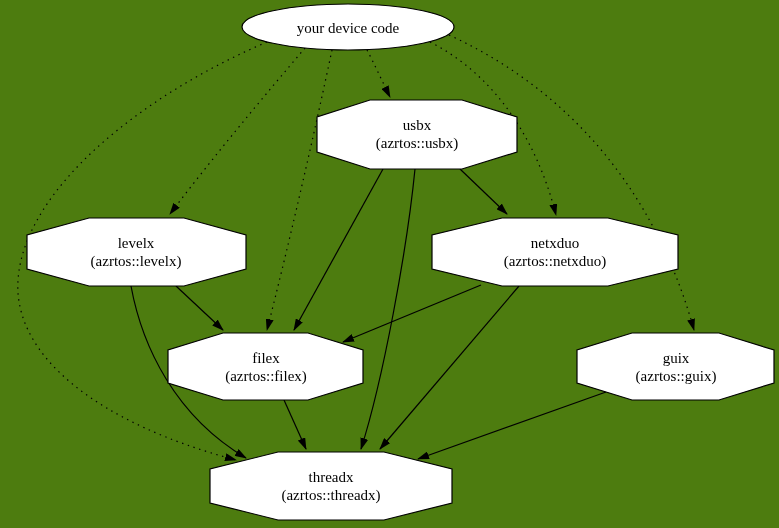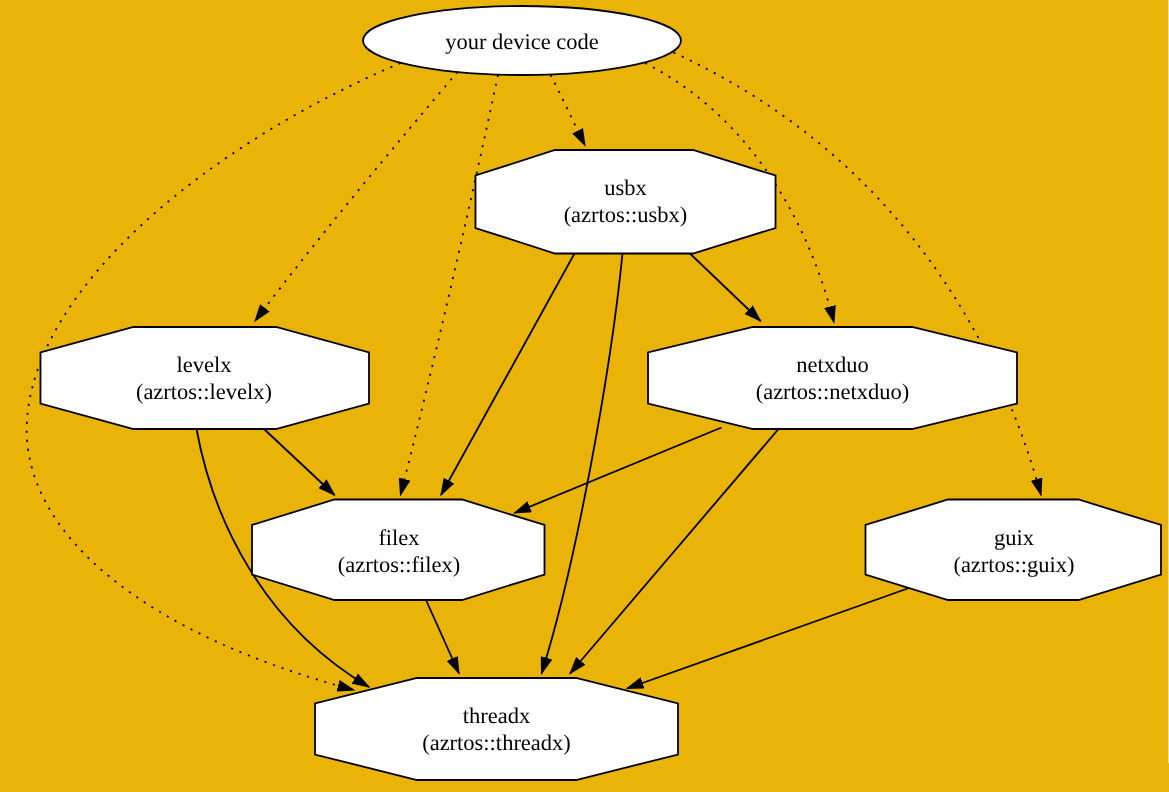--- a/index.html
+++ b/index.html
@@ -4,21 +4,21 @@
 <style>
   html, body {
     margin: 0;
     padding: 0;
     background: #ffffff;
   }
   .canvas {
     position: relative;
     width: 779px;
     height: 528px;
-    background: #eab308;
+    background: #4d7c0f;
     overflow: hidden;
   }
   svg {
     display: block;
   }
   .node-shape {
     fill: #ffffff;
     stroke: #000000;
     stroke-width: 1.2;
   }

